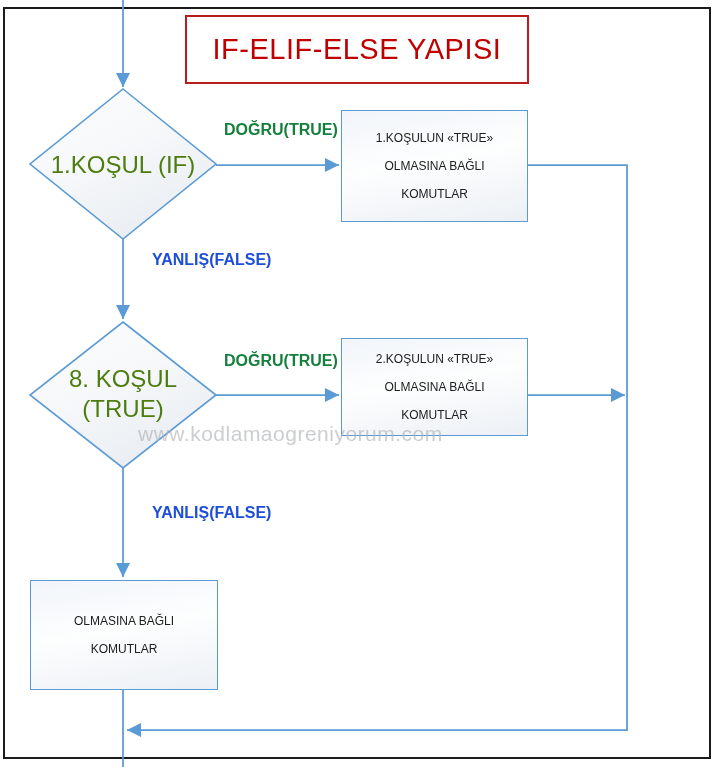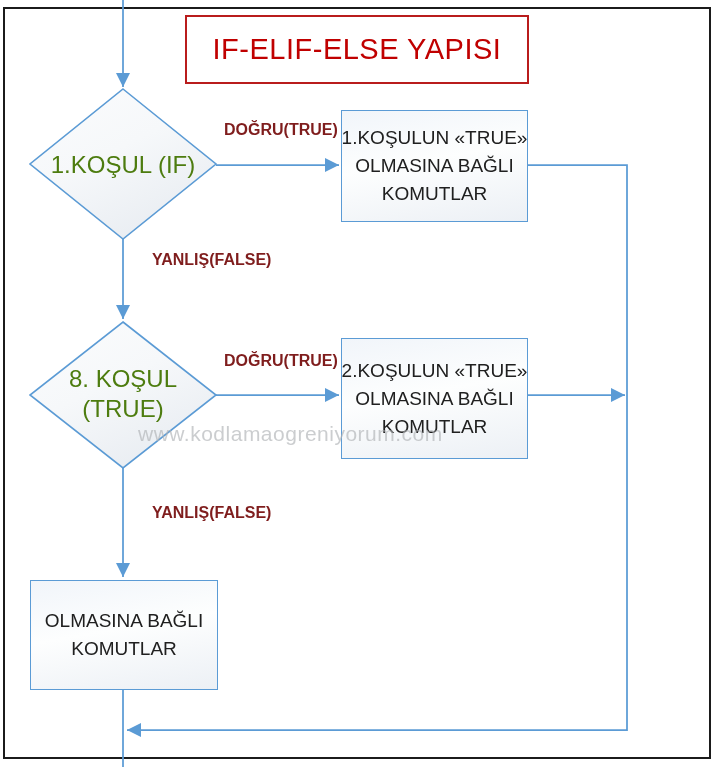--- a/index.html
+++ b/index.html
@@ -47,48 +47,48 @@
     border: 1.5px solid #5b9bd5;
     box-sizing: border-box;
     background: linear-gradient(170deg, #f1f5fa 0%, #fdfefe 45%, #ecf0f5 100%);
     display: flex; flex-direction: column;
     align-items: center; justify-content: center;
     z-index: 3;
     text-align: center;
   }
   .cmd-box .line {
     color: #202020;
-    font-size: 19px;
+    font-size: 12px;
     line-height: 28px;
     white-space: nowrap;
   }
   #action1 { left: 341px; top: 110px; width: 187px; height: 112px; }
-  #action2 { left: 341px; top: 338px; width: 187px; height: 121px; }
+  #action2 { left: 341px; top: 338px; width: 187px; height: 98px; }
   #action3 { left: 30px;  top: 580px; width: 188px; height: 110px; }
   .diamond-label {
     position: absolute;
     width: 180px;
     text-align: center;
     color: #4d7c0f;
     font-size: 24px;
     line-height: 30px;
     z-index: 3;
     white-space: nowrap;
   }
   #d1-label { left: 33px; top: 150px; }
   #d2-label { left: 33px; top: 364px; }
   .edge-label {
     position: absolute;
     font-size: 16px;
     font-weight: 700;
     z-index: 3;
     white-space: nowrap;
   }
-  .edge-label.green { color: #7f1d1d; }
-  .edge-label.red   { color: #7f1d1d; }
+  .edge-label.green { color: #15803d; }
+  .edge-label.red   { color: #1d4ed8; }
   #lbl-true1  { left: 224px; top: 121px; }
   #lbl-false1 { left: 152px; top: 251px; }
   #lbl-true2  { left: 224px; top: 352px; }
   #lbl-false2 { left: 152px; top: 504px; }
   .watermark {
     position: absolute;
     left: 138px; top: 422px;
     font-size: 21px;
     letter-spacing: 0.5px;
     color: rgba(175, 178, 182, 0.65);

